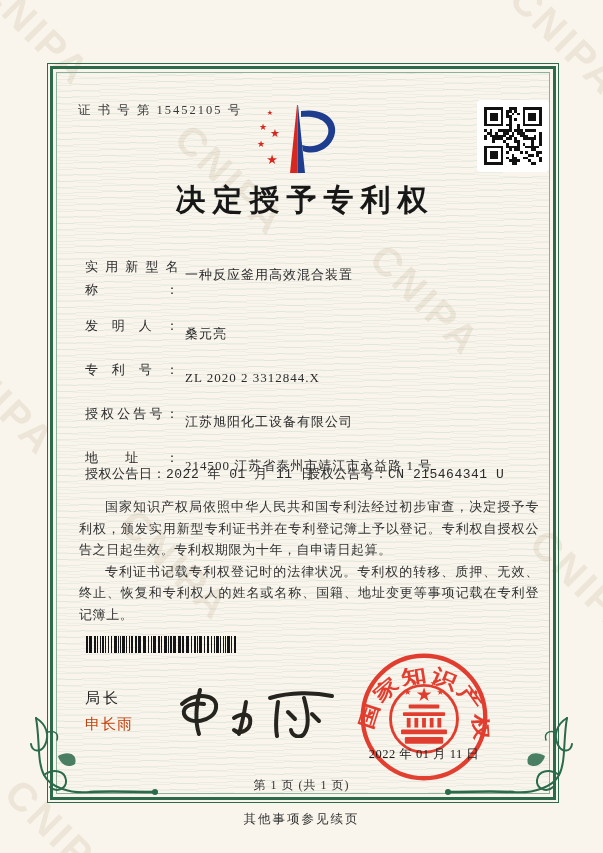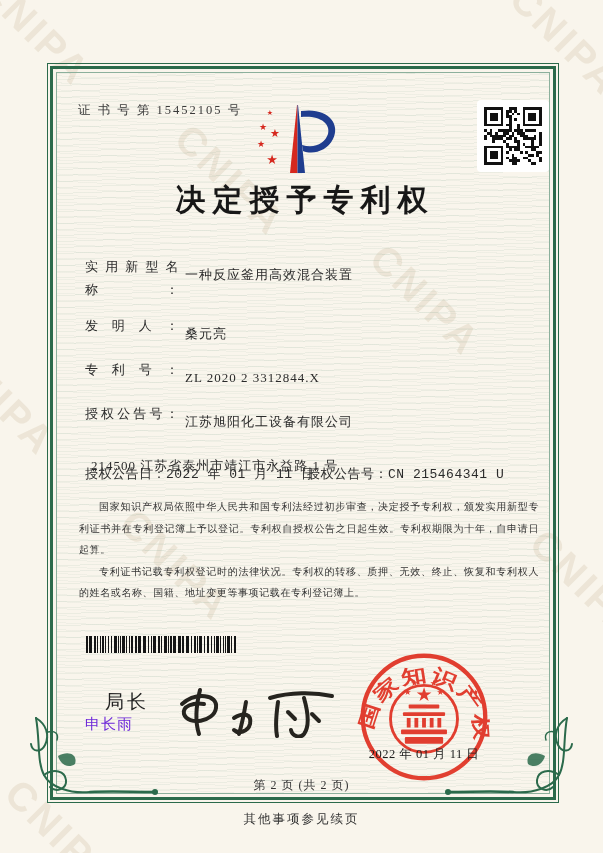--- a/index.html
+++ b/index.html
@@ -44,27 +44,27 @@
     letter-spacing:7px; text-indent:7px; color:#171717;
   }
   .fields{position:absolute; left:85px; top:255px; font-size:13px; color:#2b2b2b;}
   .frow{display:flex; line-height:23px; margin-bottom:13px; letter-spacing:0.5px;}
   .flabel{display:inline-block; width:94px; text-align:justify; text-align-last:justify;}
   .fvalue{margin-left:6px; letter-spacing:1px;margin-top:8px;}
   .grant{position:absolute; left:85px; top:463px; font-size:13px; line-height:23px; letter-spacing:0.5px; color:#2b2b2b; width:470px;font-family:Liberation Mono, monospace;}
   .grant .pair2{position:absolute; left:222px; top:0;}
   .body-text{
     position:absolute; left:79px; right:64px; top:496px;
-    font-size:10px; line-height:21.5px; text-align:justify;
+    font-size:13px; line-height:21.5px; text-align:justify;
     letter-spacing:0.6px; color:#333;
   }
   .body-text p{margin:0; text-indent:2em;}
   .barcode{position:absolute; left:85px; top:636px; width:155px; height:17px;}
-  .sig-title{position:absolute; left:85px; top:689px; font-size:19px; letter-spacing:3px; color:#222;margin-left:20px;}
-  .sig-name{position:absolute; left:85px; top:715px; font-size:15px; letter-spacing:1px; color:#6d28d9;}
+  .sig-title{position:absolute; left:85px; top:689px; font-size:15px; letter-spacing:3px; color:#222;}
+  .sig-name{position:absolute; left:85px; top:715px; font-size:15px; letter-spacing:1px; color:#c2410c;}
   .sig-hand{position:absolute; left:172px; top:682px; width:180px; height:56px;}
   .seal{position:absolute; left:357px; top:650px; width:134px; height:134px;}
   .seal-date{
     position:absolute; left:357px; top:746px; width:134px;
     text-align:center; font-size:12.5px; letter-spacing:0.5px; color:#1c1c1c; z-index:4;
   }
   .page-info{position:absolute; left:0; right:0; top:777px; text-align:center; font-size:12px; letter-spacing:1px; color:#333;}
   .note{position:absolute; left:0; right:0; top:811px; text-align:center; font-size:12.5px; letter-spacing:2px; color:#333;}
 </style>
 </head>
@@ -283,20 +283,21 @@
       </div>
       <div class="frow">
         <span class="flabel">专利号：</span>
         <span class="fvalue">ZL 2020 2 3312844.X</span>
       </div>
       <div class="frow">
         <span class="flabel">授权公告号：</span>
         <span class="fvalue">江苏旭阳化工设备有限公司</span>
       </div>
       <div class="frow">
+        <span class="flabel">地址：</span>
         <span class="fvalue">214500 江苏省泰州市靖江市永益路 1 号</span>
       </div>
     </div>
 
     <div class="grant">
       <span>授权公告日：</span><span>2022 年 01 月 11 日</span>
       <span class="pair2">
         <span>授权公告号：</span><span>CN 215464341 U</span>
       </span>
     </div>
@@ -396,17 +397,17 @@
           <rect x="68" y="71" width="4" height="10"></rect>
           <rect x="76" y="71" width="4" height="10"></rect>
           <rect x="84" y="71" width="4" height="10"></rect>
           <rect x="46" y="83" width="48" height="5" rx="1"></rect>
           <rect x="50" y="91" width="40" height="7" rx="1"></rect>
         </g>
       </g>
     </svg>
     <div class="seal-date">2022 年 01 月 11 日</div>
 
-    <div class="page-info">第 2 页 (共 2 页)</div>
+    <div class="page-info">第 1 页 (共 1 页)</div>
     <div class="note">其他事项参见续页</div>
 
   </div>
 </div>
 
 </body></html>

